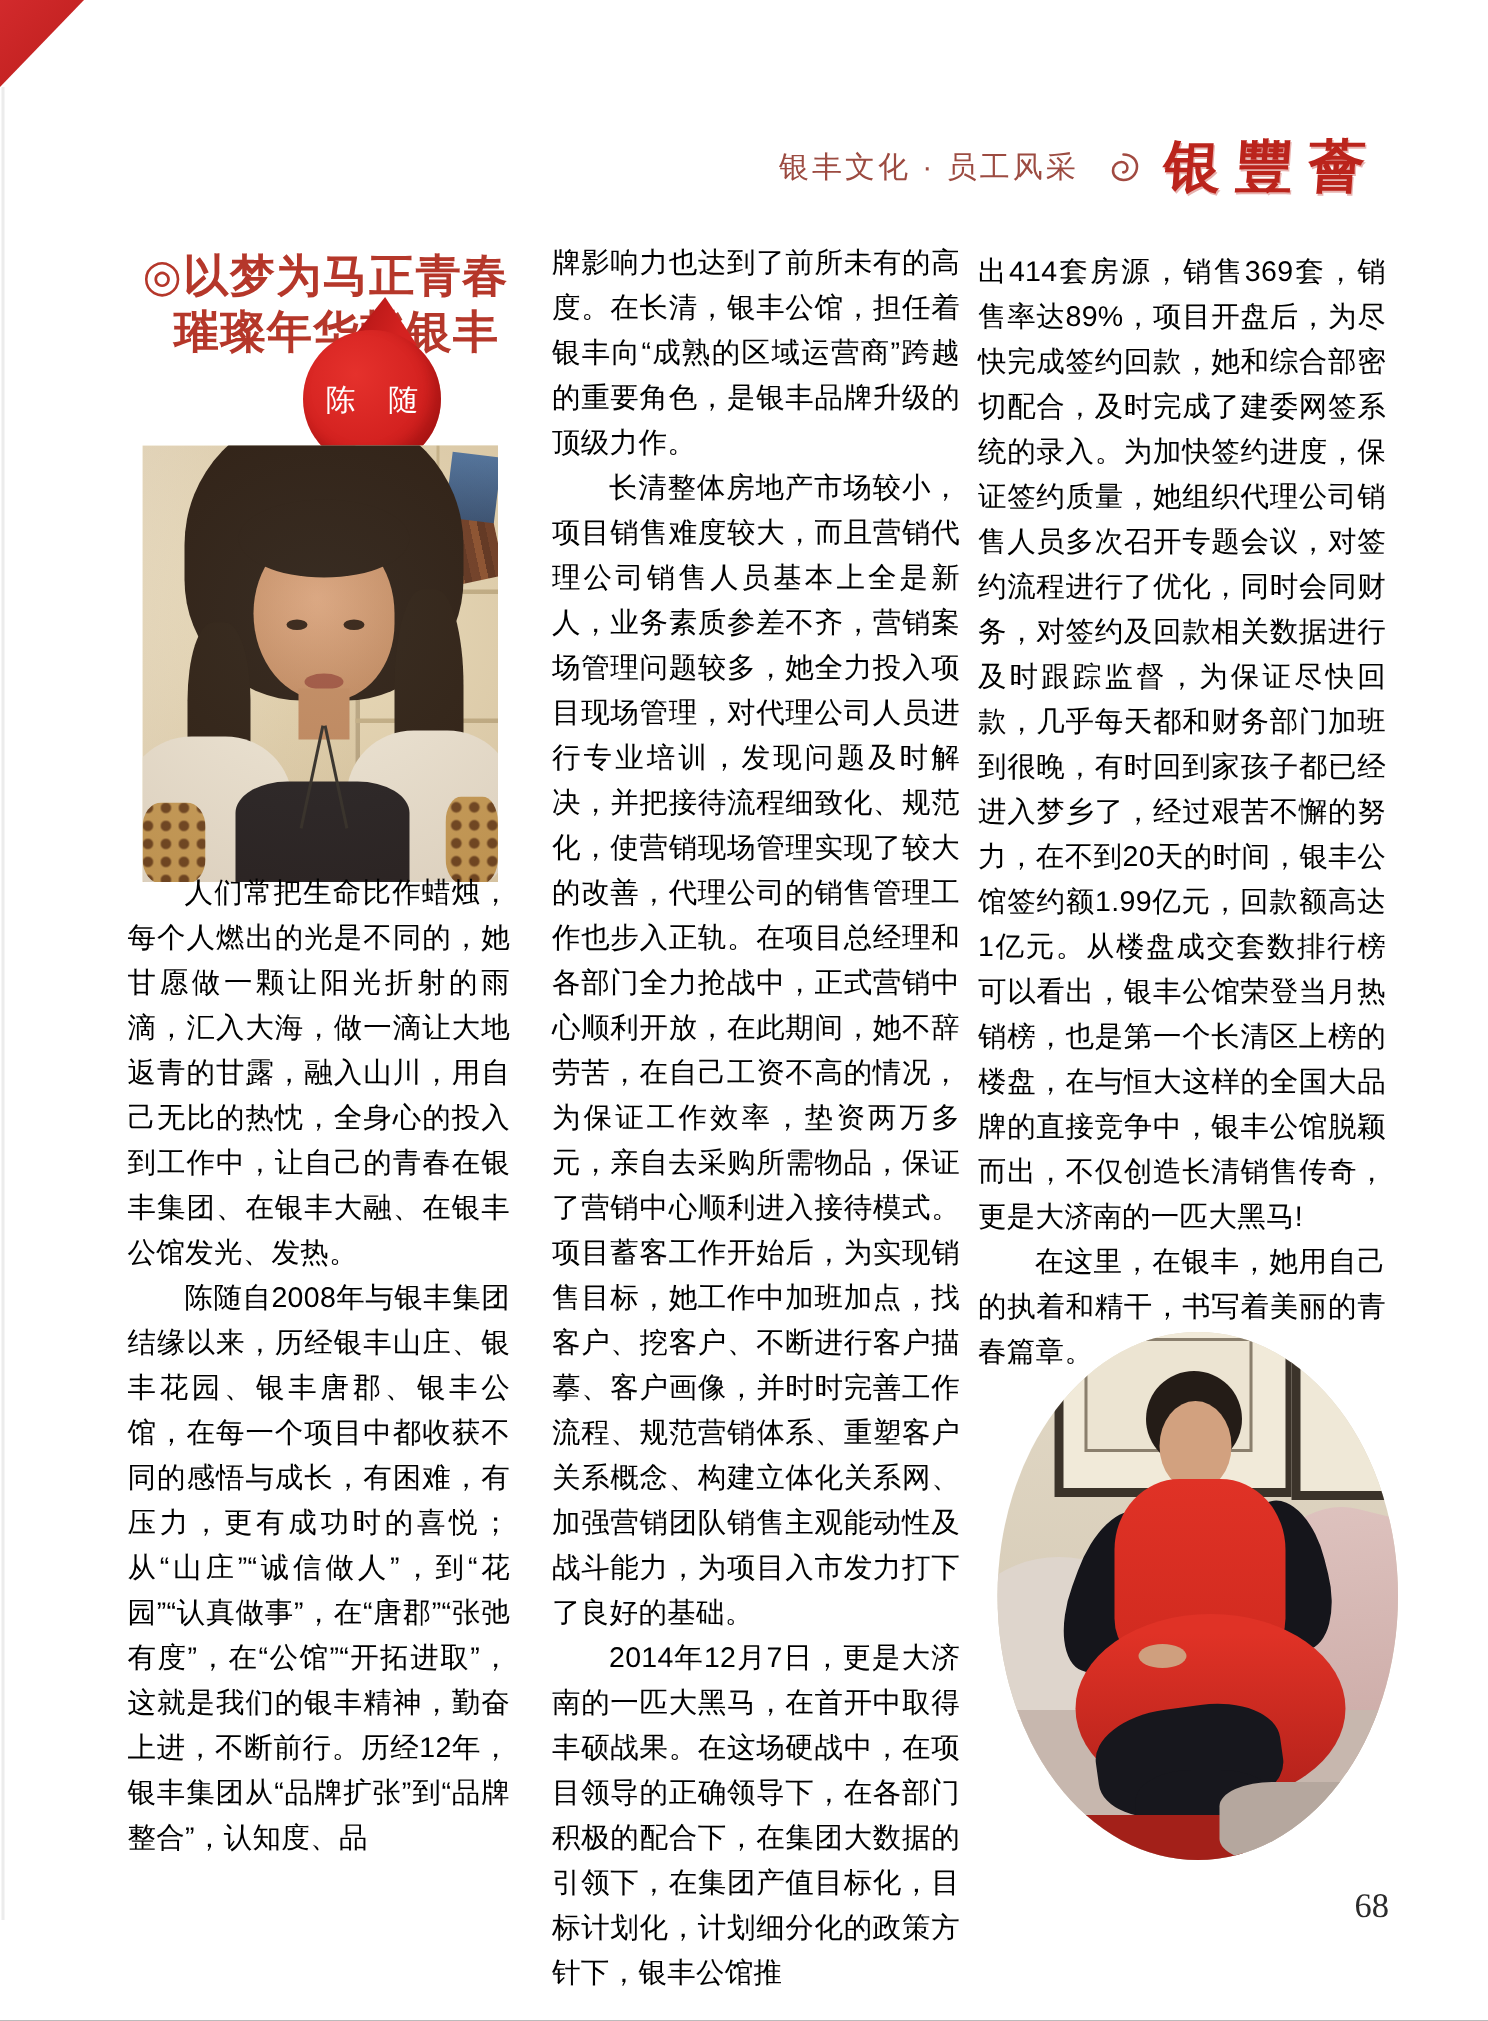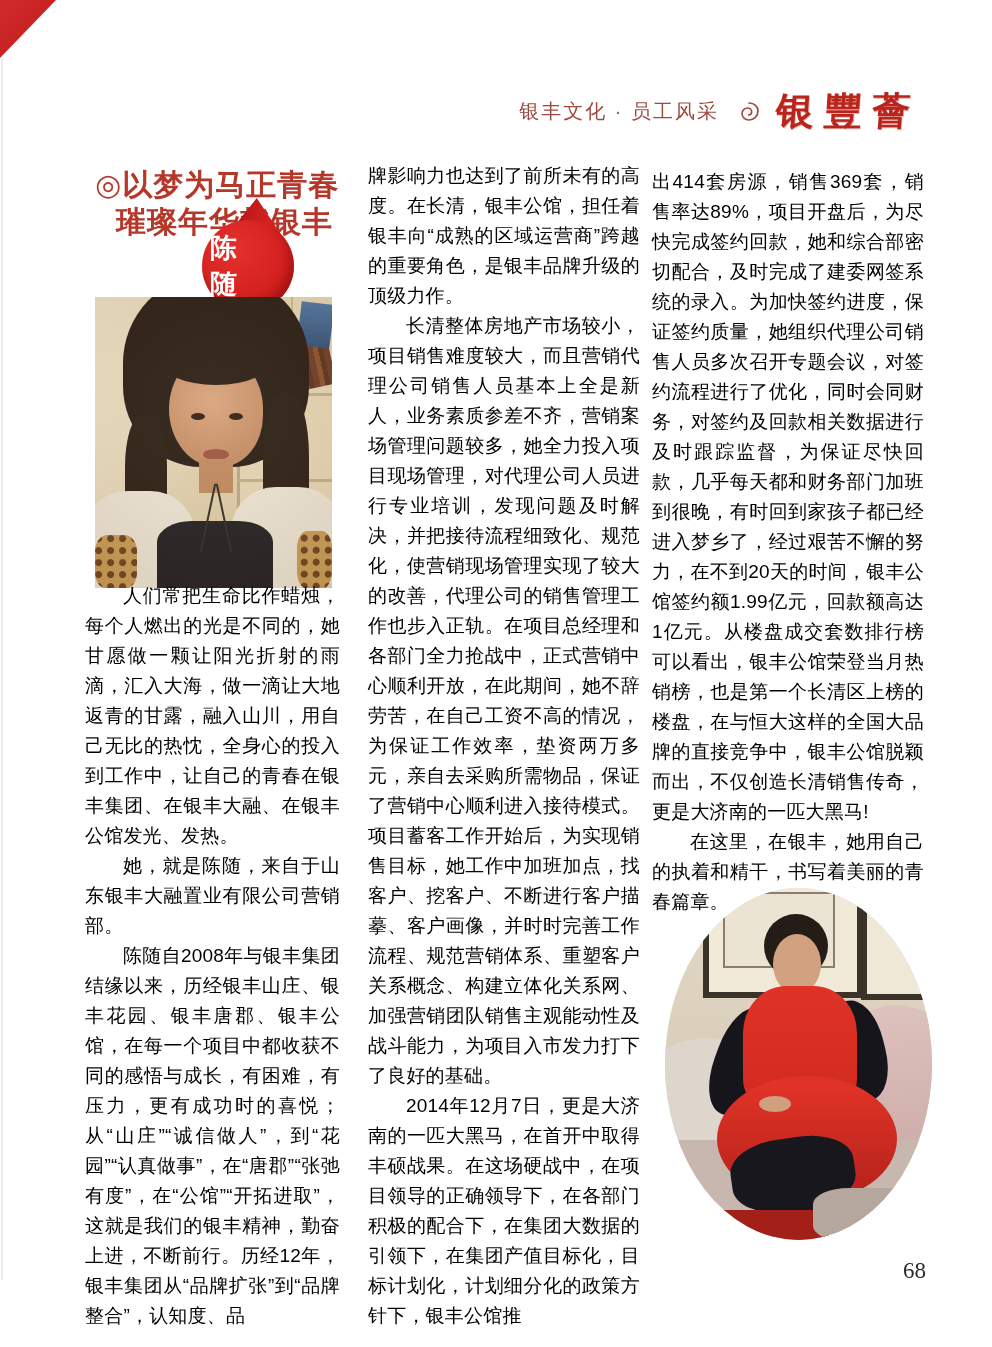--- a/index.html
+++ b/index.html
@@ -39,21 +39,21 @@
     position:absolute;left:22px;top:2px;width:56px;height:40px;
     background:linear-gradient(115deg,#8f0f10 8%,#c01b1a 45%,#d42220 75%);
     clip-path:polygon(8% 95%,62% 0,100% 80%);
   }
   .bubble-circle{
     position:absolute;left:2px;top:24px;width:92px;height:92px;border-radius:50%;
     background:radial-gradient(circle at 38% 32%,#e5312c 0%,#d42220 55%,#bd1818 100%);
     box-shadow:inset -5px -7px 9px rgba(130,8,8,.45);
     display:flex;align-items:center;justify-content:center;
   }
-  .bubble-circle span{color:#ffffff;font-weight:bold;font-size:27px;letter-spacing:8px;padding-left:8px;}
+  .bubble-circle span{color:#ffffff;font-weight:normal;font-size:20px;letter-spacing:8px;padding-left:8px;}
   .bubble-tail{
     position:absolute;left:38px;top:110px;width:20px;height:38px;
     background:linear-gradient(180deg,#bd1818,#9d1212);
     clip-path:polygon(0 0,100% 4%,30% 100%);
   }
   
   .col{position:absolute;font-size:19px;line-height:30px;text-align:justify;letter-spacing:.2px;color:#000000;}
   .col p{margin:0;}
   .col p.indent{text-indent:2em;}
   #col1-text{left:85px;top:581px;width:255px;}
@@ -180,21 +180,20 @@
     <div class="p1-top"></div>
     <div class="p1-chainL"></div>
     <div class="p1-chainR"></div>
     <div class="p1-leoL"></div>
     <div class="p1-leoR"></div>
     <div class="p1-tint"></div>
   </div>
 
   <div class="col" id="col1-text">
       <p class="para indent">人们常把生命比作蜡烛，每个人燃出的光是不同的，她甘愿做一颗让阳光折射的雨滴，汇入大海，做一滴让大地返青的甘露，融入山川，用自己无比的热忱，全身心的投入到工作中，让自己的青春在银丰集团、在银丰大融、在银丰公馆发光、发热。</p>
-      <p class="para indent">她，就是陈随，来自于山东银丰大融置业有限公司营销部。</p>
       <p class="para indent">陈随自2008年与银丰集团结缘以来，历经银丰山庄、银丰花园、银丰唐郡、银丰公馆，在每一个项目中都收获不同的感悟与成长，有困难，有压力，更有成功时的喜悦；从“山庄”“诚信做人”，到“花园”“认真做事”，在“唐郡”“张弛有度”，在“公馆”“开拓进取”，这就是我们的银丰精神，勤奋上进，不断前行。历经12年，银丰集团从“品牌扩张”到“品牌整合”，认知度、品</p>
     </div>
   <div class="col" id="col2-text">
       <p class="para">牌影响力也达到了前所未有的高度。在长清，银丰公馆，担任着银丰向“成熟的区域运营商”跨越的重要角色，是银丰品牌升级的顶级力作。</p>
       <p class="para indent">长清整体房地产市场较小，项目销售难度较大，而且营销代理公司销售人员基本上全是新人，业务素质参差不齐，营销案场管理问题较多，她全力投入项目现场管理，对代理公司人员进行专业培训，发现问题及时解决，并把接待流程细致化、规范化，使营销现场管理实现了较大的改善，代理公司的销售管理工作也步入正轨。在项目总经理和各部门全力抢战中，正式营销中心顺利开放，在此期间，她不辞劳苦，在自己工资不高的情况，为保证工作效率，垫资两万多元，亲自去采购所需物品，保证了营销中心顺利进入接待模式。项目蓄客工作开始后，为实现销售目标，她工作中加班加点，找客户、挖客户、不断进行客户描摹、客户画像，并时时完善工作流程、规范营销体系、重塑客户关系概念、构建立体化关系网、加强营销团队销售主观能动性及战斗能力，为项目入市发力打下了良好的基础。</p>
       <p class="para indent">2014年12月7日，更是大济南的一匹大黑马，在首开中取得丰硕战果。在这场硬战中，在项目领导的正确领导下，在各部门积极的配合下，在集团大数据的引领下，在集团产值目标化，目标计划化，计划细分化的政策方针下，银丰公馆推</p>
     </div>
   <div class="col" id="col3-text">
       <p class="para">出414套房源，销售369套，销售率达89%，项目开盘后，为尽快完成签约回款，她和综合部密切配合，及时完成了建委网签系统的录入。为加快签约进度，保证签约质量，她组织代理公司销售人员多次召开专题会议，对签约流程进行了优化，同时会同财务，对签约及回款相关数据进行及时跟踪监督，为保证尽快回款，几乎每天都和财务部门加班到很晚，有时回到家孩子都已经进入梦乡了，经过艰苦不懈的努力，在不到20天的时间，银丰公馆签约额1.99亿元，回款额高达1亿元。从楼盘成交套数排行榜可以看出，银丰公馆荣登当月热销榜，也是第一个长清区上榜的楼盘，在与恒大这样的全国大品牌的直接竞争中，银丰公馆脱颖而出，不仅创造长清销售传奇，更是大济南的一匹大黑马!</p>
       <p class="para indent">在这里，在银丰，她用自己的执着和精干，书写着美丽的青春篇章。</p>

